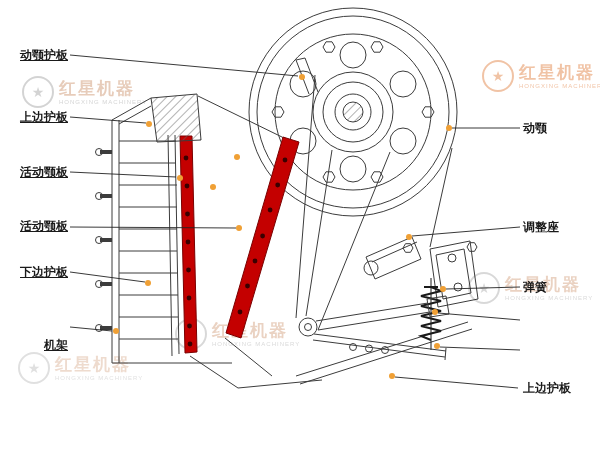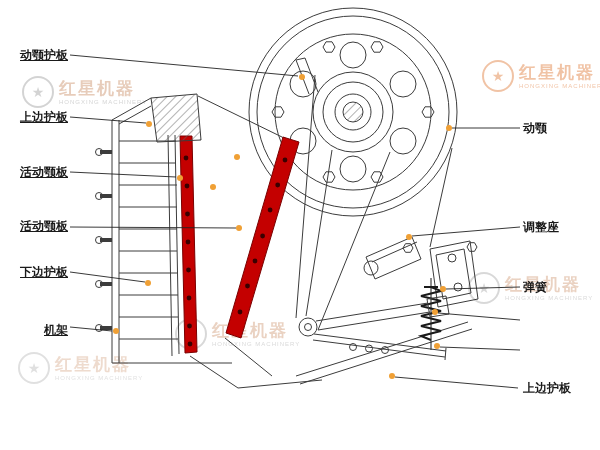--- a/index.html
+++ b/index.html
@@ -239,20 +239,20 @@
       <circle cx="237" cy="157" r="3"></circle>
       <circle cx="213" cy="187" r="3"></circle>
     </g>
   </svg>
 
   <div class="lbl lbl-l" style="top:47px">动颚护板</div>
   <div class="lbl lbl-l" style="top:109px">上边护板</div>
   <div class="lbl lbl-l" style="top:164px">活动颚板</div>
   <div class="lbl lbl-l" style="top:218px">活动颚板</div>
   <div class="lbl lbl-l" style="top:264px">下边护板</div>
-  <div class="lbl lbl-l" style="top:322px">机架</div>
+  <div class="lbl lbl-l" style="top:337px">机架</div>
 
   <div class="lbl lbl-r" style="top:120px">动颚</div>
   <div class="lbl lbl-r" style="top:279px">弹簧</div>
   <div class="lbl lbl-r" style="top:219px">调整座</div>
   <div class="lbl lbl-r" style="top:380px">上边护板</div>
 
 </div>
 
 </body></html>

